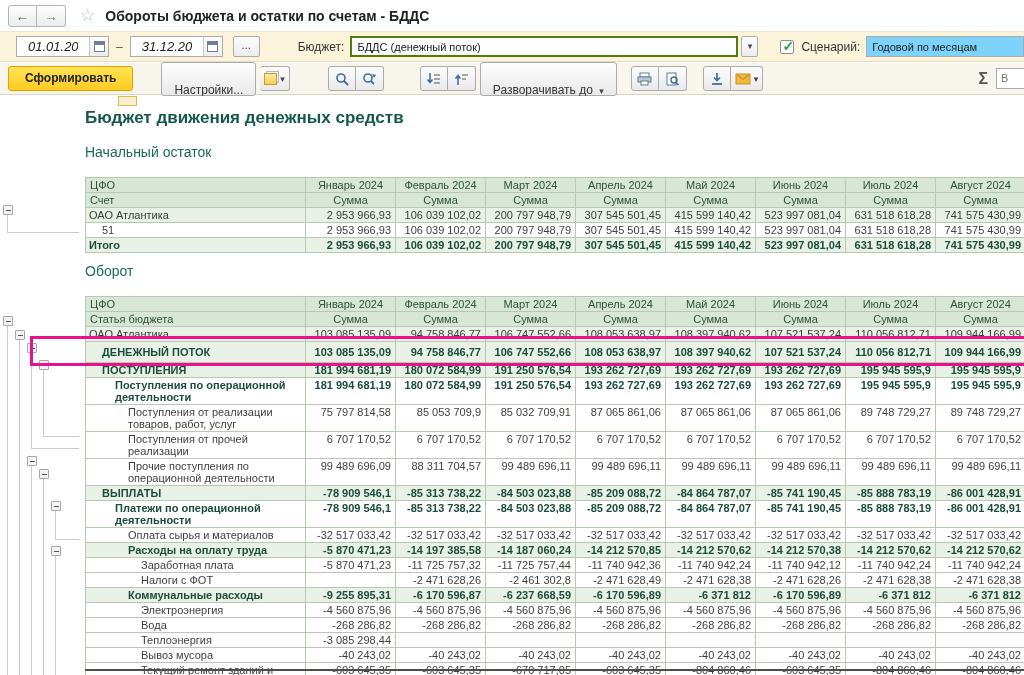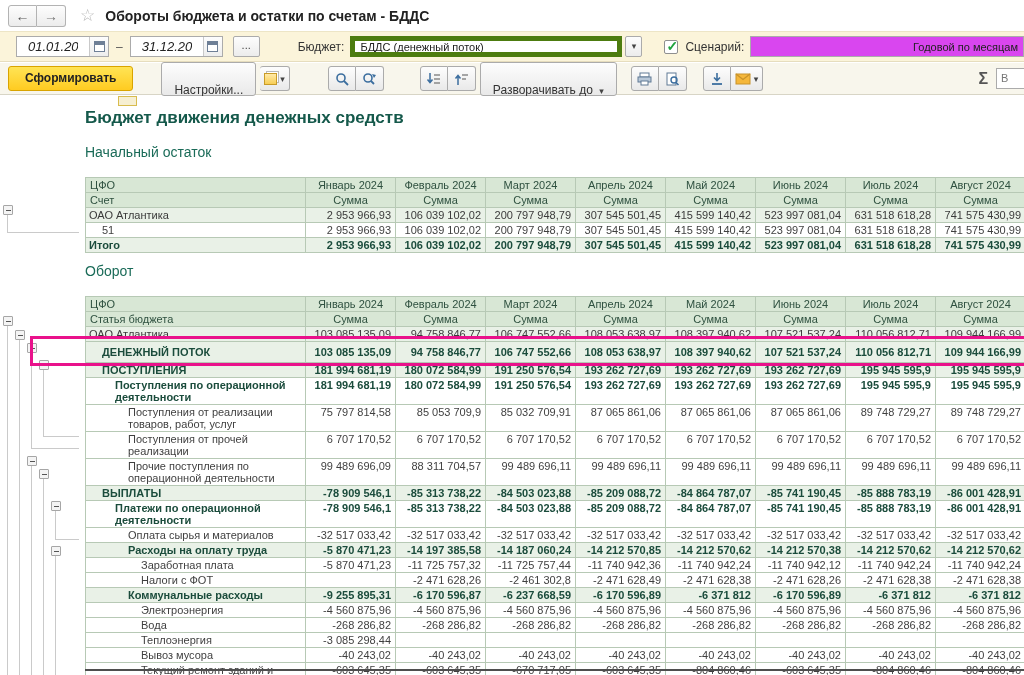--- a/index.html
+++ b/index.html
@@ -20,26 +20,26 @@
   .filterbar { position:absolute; top:31px; left:0; right:0; height:31px; background:#FBF4DA; border-top:1px solid #EDE5C6; border-bottom:1px solid #E6DDBE; display:flex; align-items:center; padding-left:16px; font-size:12px; color:#333; }
   .datebox { display:flex; align-items:stretch; border:1px solid #ABABAB; background:#fff; height:21px; }
   .datebox input { border:none; outline:none; width:72px; font-size:13px; padding:0 11px; font-family:"Liberation Sans",sans-serif; color:#222; background:transparent;font-style:italic; }
   .calbtn { width:19px; border-left:1px solid #C9C9C9; background:linear-gradient(#FDFDFD,#EDEDED); display:flex; align-items:center; justify-content:center; cursor:pointer; }
   .calglyph { width:11px; height:11px; border:1px solid #6E7F96; background:#fff; position:relative; }
   .calglyph::before { content:""; position:absolute; top:0; left:0; right:0; height:3px; background:#6E7F96; }
   .dash { margin:0 7px; color:#555; }
   .dots-btn { margin-left:10px; width:27px; height:21px; border:1px solid #ABABAB; border-radius:2px; background:linear-gradient(#FDFDFD,#ECECEC); font-size:11px; color:#444; line-height:17px; text-align:center; cursor:pointer; }
   .flt-label { margin-left:38px; color:#333; }
   .combo { display:flex; align-items:center; margin-left:6px; }
-  .combo input { width:272px; height:21px; border:5px solid #4d7c0f; background:#fff; font-size:11px; padding:0 5px; font-family:"Liberation Sans",sans-serif; color:#222; outline:none; }
+  .combo input { width:388px; height:21px; border:2px solid #4d7c0f; background:#fff; font-size:11px; padding:0 5px; font-family:"Liberation Sans",sans-serif; color:#222; outline:none; }
   .combo-arrow { width:17px; height:21px; margin-left:3px; border:1px solid #ABABAB; border-radius:2px; background:linear-gradient(#FDFDFD,#ECECEC); font-size:9px; color:#444; text-align:center; line-height:19px; cursor:pointer; }
   .chk { margin-left:22px; width:14px; height:14px; border:1px solid #8F8F8F; background:#fff; border-radius:2px; position:relative; cursor:pointer; }
   .chk::after { content:"✓"; position:absolute; left:1px; top:-3px; color:#1FA33C; font-size:14px; font-weight:bold; }
   .scen-label { margin-left:7px; }
-  .scen-input { margin-left:6px; height:21px; flex:1; border:1px solid #ABABAB; background:#d946ef; font-size:11px; padding:0 5px; font-family:"Liberation Sans",sans-serif; color:#222; outline:none;text-align:right; }
+  .scen-input { margin-left:6px; height:21px; flex:1; border:1px solid #ABABAB; background:#7dd3fc; font-size:11px; padding:0 5px; font-family:"Liberation Sans",sans-serif; color:#222; outline:none; }
 
   
   .toolbar { position:absolute; top:63px; left:0; right:0; height:32px; background:#F8F6EC; border-bottom:1px solid #D8D5C6; display:flex; align-items:center; padding:0 8px; }
   .btn { height:25px; border:1px solid #ABABAB; border-radius:3px; background:linear-gradient(#FDFDFD,#E9E9E9); font-size:12px; color:#333; padding:16px 12px; line-height:23px; cursor:pointer; white-space:nowrap; }
   .btn-generate { background:linear-gradient(#FFE455,#FFCB21); border:1px solid #D9A400; font-weight:bold; color:#222; padding:0 16px; }
   .iconbtn { height:25px; min-width:28px; border:1px solid #ABABAB; background:linear-gradient(#FDFDFD,#E9E9E9); display:flex; align-items:center; justify-content:center; cursor:pointer; padding:0 4px; }
   .grp { display:flex; }
   .grp .iconbtn:first-child { border-radius:3px 0 0 3px; }
   .grp .iconbtn:last-child { border-radius:0 3px 3px 0; border-left:none; }
   .grp .iconbtn.only { border-radius:3px; }

